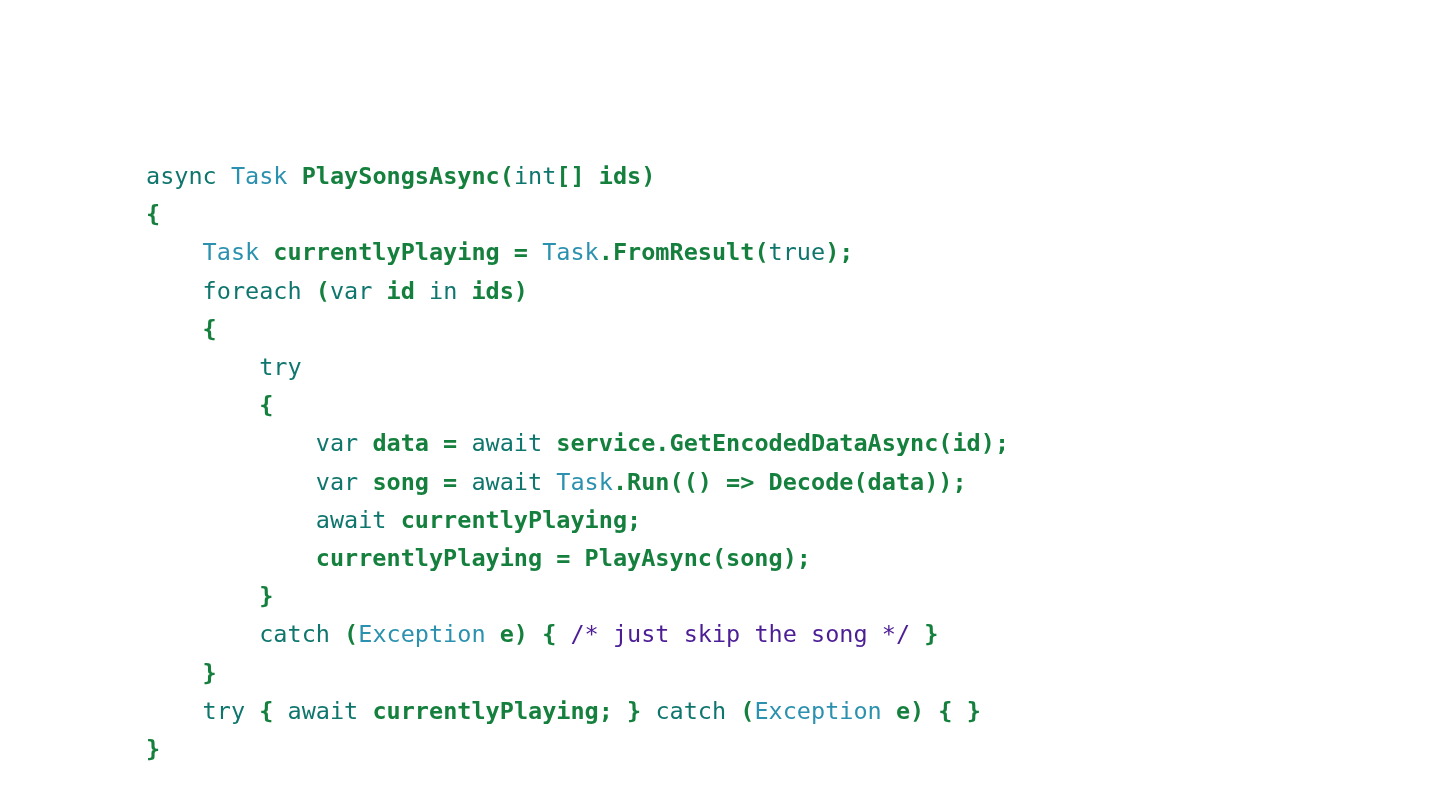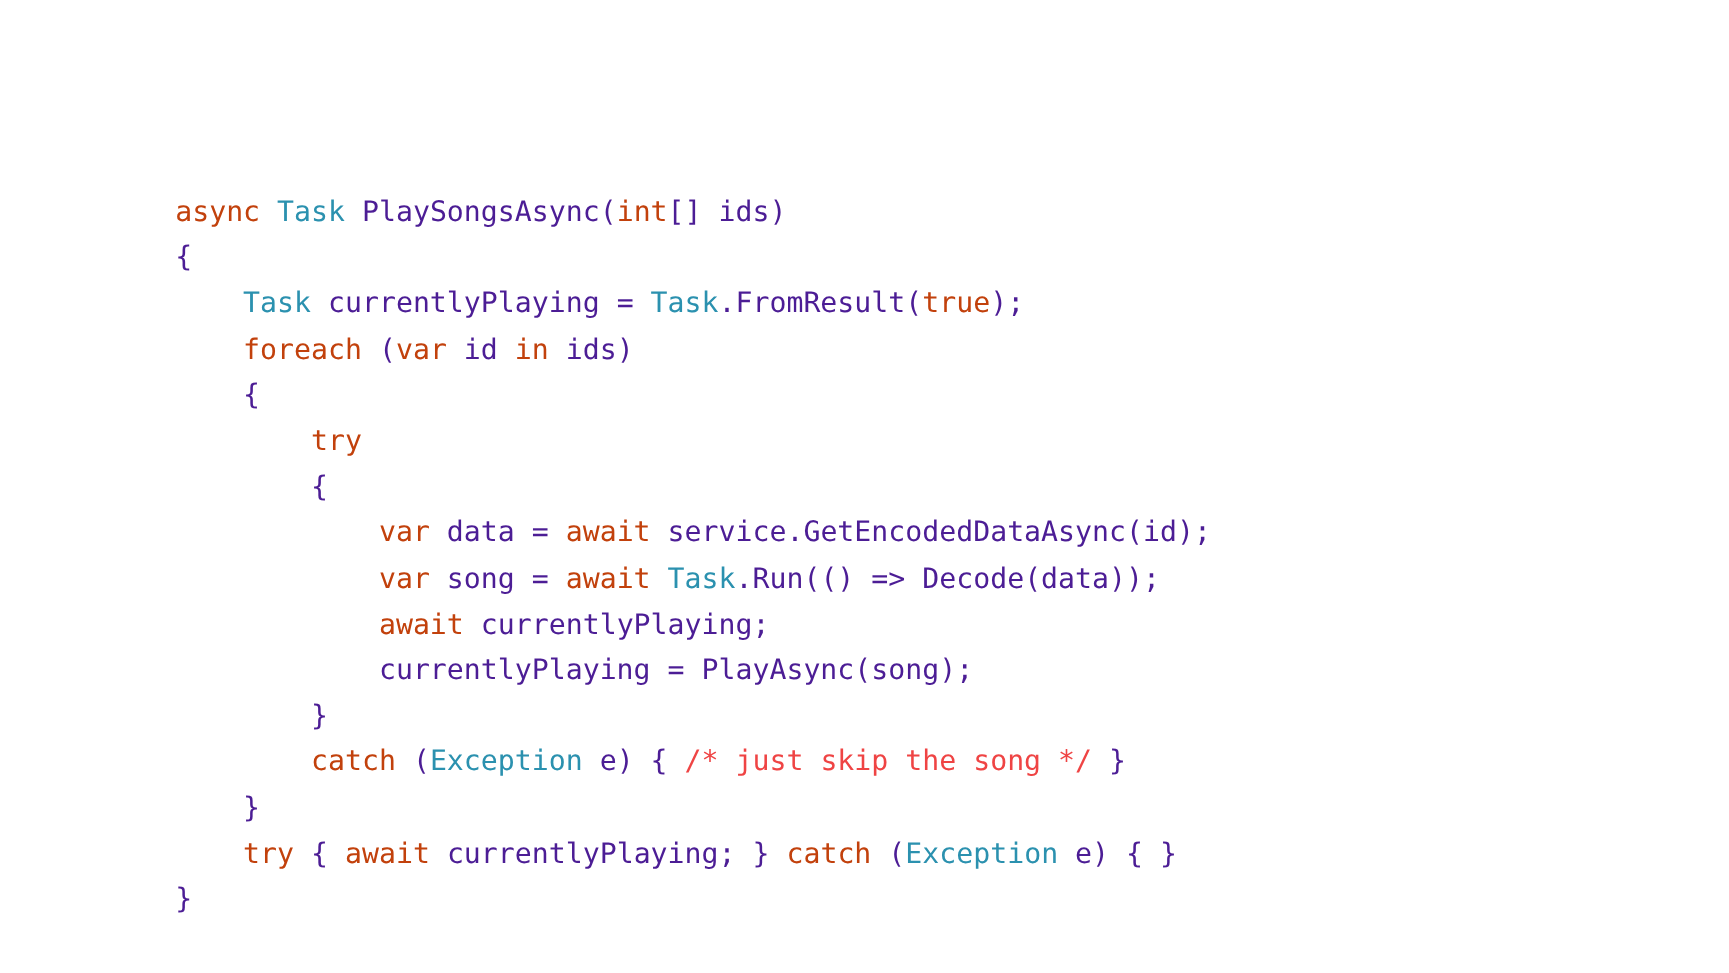--- a/index.html
+++ b/index.html
@@ -59,24 +59,24 @@
     color: #1A1A1A;
     white-space: pre;
     tab-size: 4;
   }
 
   .code-line {
     white-space: pre;
     min-height: 38.2px;
   }
 
-  .tok-key { color: #c2410c; }
+  .tok-key { color: #0f766e; }
   .tok-type { color: #2B91AF; }
-  .tok-comment { color: #ef4444; }
-  .tok-plain { color: #4c1d95; }
+  .tok-comment { color: #4c1d95; }
+  .tok-plain { color: #15803d; font-weight: bold; }
 </style>
 </head>
 <body>
 
 <div id="slide">
 
 
   <pre id="code-block"><div class="code-line"><span class="tok-key">async</span><span class="tok-plain"> </span><span class="tok-type">Task</span><span class="tok-plain"> PlaySongsAsync(</span><span class="tok-key">int</span><span class="tok-plain">[] ids)</span></div><div class="code-line"><span class="tok-plain">{</span></div><div class="code-line"><span class="tok-plain">    </span><span class="tok-type">Task</span><span class="tok-plain"> currentlyPlaying = </span><span class="tok-type">Task</span><span class="tok-plain">.FromResult(</span><span class="tok-key">true</span><span class="tok-plain">);</span></div><div class="code-line"><span class="tok-plain">    </span><span class="tok-key">foreach</span><span class="tok-plain"> (</span><span class="tok-key">var</span><span class="tok-plain"> id </span><span class="tok-key">in</span><span class="tok-plain"> ids)</span></div><div class="code-line"><span class="tok-plain">    {</span></div><div class="code-line"><span class="tok-plain">        </span><span class="tok-key">try</span></div><div class="code-line"><span class="tok-plain">        {</span></div><div class="code-line"><span class="tok-plain">            </span><span class="tok-key">var</span><span class="tok-plain"> data = </span><span class="tok-key">await</span><span class="tok-plain"> service.GetEncodedDataAsync(id);</span></div><div class="code-line"><span class="tok-plain">            </span><span class="tok-key">var</span><span class="tok-plain"> song = </span><span class="tok-key">await</span><span class="tok-plain"> </span><span class="tok-type">Task</span><span class="tok-plain">.Run(() =&gt; Decode(data));</span></div><div class="code-line"><span class="tok-plain">            </span><span class="tok-key">await</span><span class="tok-plain"> currentlyPlaying;</span></div><div class="code-line"><span class="tok-plain">            currentlyPlaying = PlayAsync(song);</span></div><div class="code-line"><span class="tok-plain">        }</span></div><div class="code-line"><span class="tok-plain">        </span><span class="tok-key">catch</span><span class="tok-plain"> (</span><span class="tok-type">Exception</span><span class="tok-plain"> e) { </span><span class="tok-comment">/* just skip the song */</span><span class="tok-plain"> }</span></div><div class="code-line"><span class="tok-plain">    }</span></div><div class="code-line"><span class="tok-plain">    </span><span class="tok-key">try</span><span class="tok-plain"> { </span><span class="tok-key">await</span><span class="tok-plain"> currentlyPlaying; } </span><span class="tok-key">catch</span><span class="tok-plain"> (</span><span class="tok-type">Exception</span><span class="tok-plain"> e) { }</span></div><div class="code-line"><span class="tok-plain">}</span></div></pre>
 
 </div>

